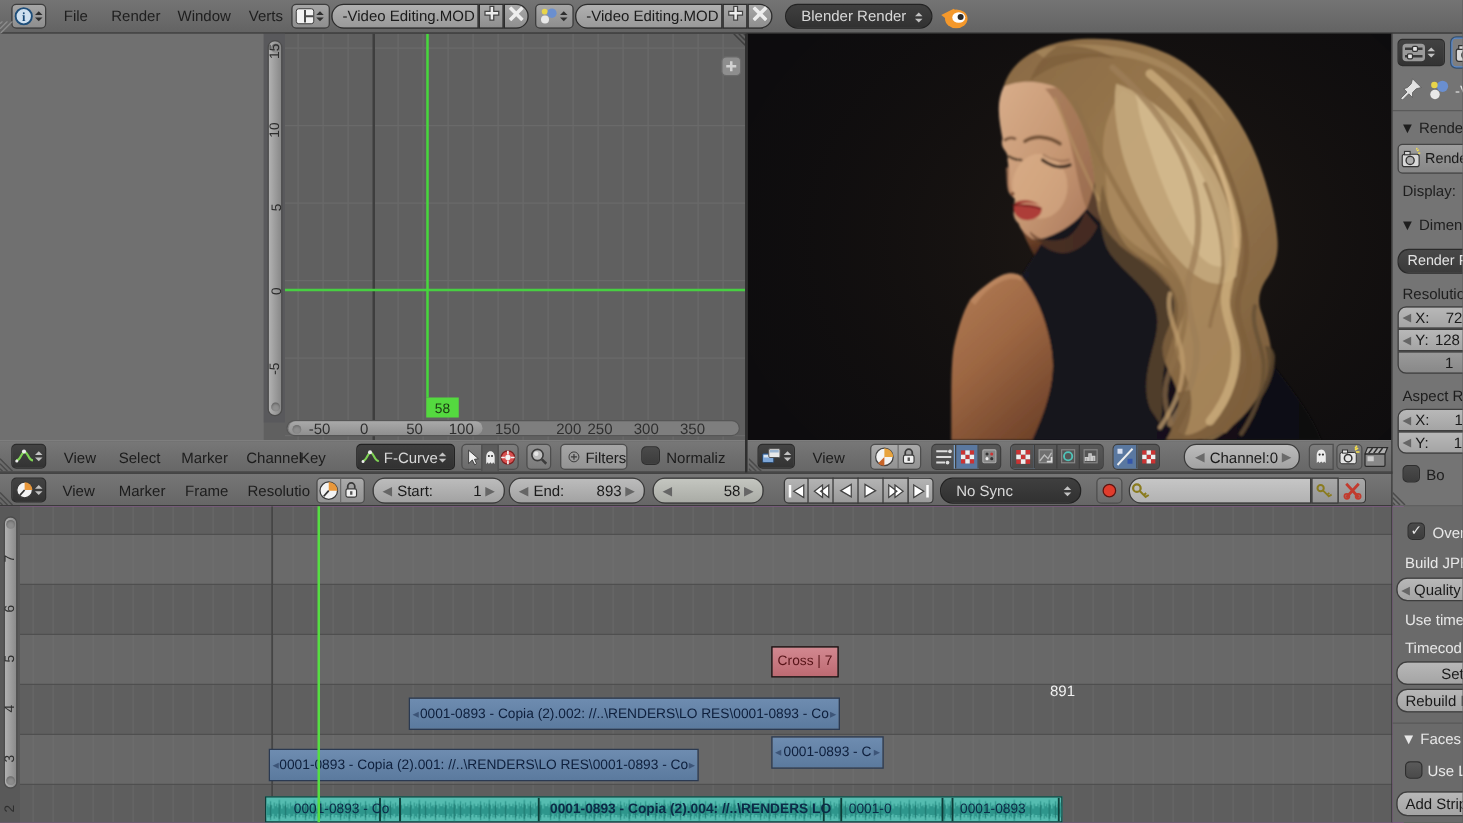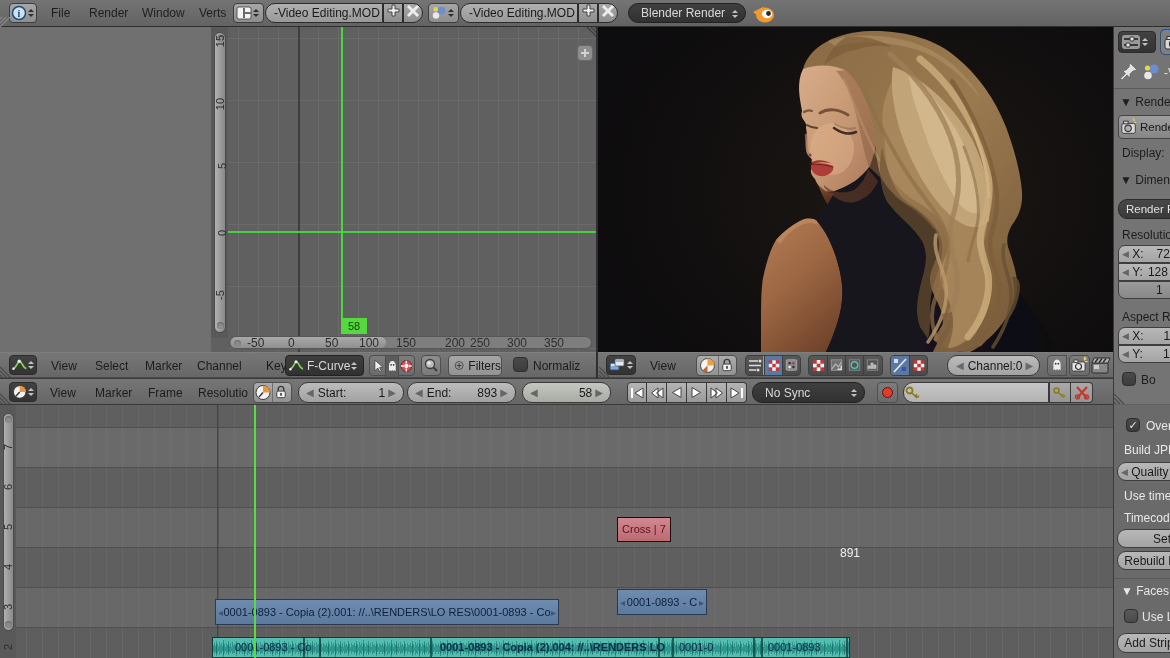--- a/index.html
+++ b/index.html
@@ -347,21 +347,21 @@
       <path d="M1 11.5 C5 11.5 5 4.5 8 4.5 C11 4.5 11 11.5 15 11.5" stroke="#7fd455" stroke-width="1.8" fill="none"></path>
       <circle cx="7.5" cy="4" r="1.7" fill="#ececec"></circle>
         <circle cx="1.5" cy="12" r="1.3" fill="#ececec"></circle>
     </svg>
     <div class="updn"></div>
   </div>
   <div class="hmenu" style="left:51px;">View</div>
   <div class="hmenu" style="left:95px;">Select</div>
   <div class="hmenu" style="left:145px;">Marker</div>
   <div class="hmenu" style="left:197px;">Channel</div>
-  <div class="hmenu" style="left:266px;text-align:right;">Key</div>
+  <div class="hmenu" style="left:240px;text-align:right;">Key</div>
   <div class="darkdd" style="left:285px;top:2px;width:79px;height:21px;border-radius:4px;">
     <svg width="15" height="15" style="margin-left:3px" viewBox="0 0 16 16">
       <path d="M1 11.5 C5 11.5 5 4.5 8 4.5 C11 4.5 11 11.5 15 11.5" stroke="#7fd455" stroke-width="1.8" fill="none"></path>
       <circle cx="7.5" cy="4" r="1.7" fill="#ececec"></circle>
         <circle cx="1.5" cy="12" r="1.3" fill="#ececec"></circle>
     </svg>
     <span style="margin-left:3px;">F-Curve</span>
     <div class="updn" style="position:absolute;right:4px;top:3px;"></div>
   </div>
   <div class="abs" style="left:369px;top:2px;width:46px;height:21px;border-radius:4px;background:linear-gradient(#7d7d7d,#6b6b6b);border:1px solid #4e4e4e;display:flex;">
@@ -650,20 +650,21 @@
       <path d="M26.5 0V253 M42.5 0V253 M58.5 0V253 M74.5 0V253 M90.5 0V253 M106.5 0V253 M122.5 0V253 M138.5 0V253 M154.5 0V253 M170.5 0V253 M186.5 0V253 M202.5 0V253 M218.5 0V253 M234.5 0V253 M250.5 0V253 M266.5 0V253 M282.5 0V253 M298.5 0V253 M314.5 0V253 M330.5 0V253 M346.5 0V253 M362.5 0V253 M378.5 0V253 M394.5 0V253 M410.5 0V253 M426.5 0V253 M442.5 0V253 M458.5 0V253 M474.5 0V253 M490.5 0V253 M506.5 0V253 M522.5 0V253 M538.5 0V253 M554.5 0V253 M570.5 0V253 M586.5 0V253 M602.5 0V253 M618.5 0V253 M634.5 0V253 M650.5 0V253 M666.5 0V253 M682.5 0V253 M698.5 0V253 M714.5 0V253 M730.5 0V253 M746.5 0V253 M762.5 0V253 M778.5 0V253 M794.5 0V253 M810.5 0V253 M826.5 0V253 M842.5 0V253 M858.5 0V253 M874.5 0V253 M890.5 0V253 M906.5 0V253 M922.5 0V253 M938.5 0V253 M954.5 0V253 M970.5 0V253 M986.5 0V253 M1002.5 0V253 M1018.5 0V253 M1034.5 0V253 M1050.5 0V253 M1066.5 0V253 M1082.5 0V253 M1098.5 0V253"></path>
     </g>
     <g stroke="#4f4f4f" stroke-width="1">
       <path d="M0 22.5H1114 M0 62.5H1114 M0 102.5H1114 M0 142.5H1114 M0 182.5H1114 M0 222.5H1114"></path>
     </g>
 
     <rect x="217" y="0" width="1.5" height="253" fill="#454545"></rect>
   </svg>
 
   <div class="abs" style="left:617px;top:112px;width:54px;height:25px;background:linear-gradient(#d28890,#bd6a72);border:1.5px solid #1c0d0d;color:#571418;font-size:11px;text-align:center;line-height:22px;">Cross | 7</div>
+  <div class="strip" style="left:327px;top:153px;width:345px;">0001-0893 - Copia (2).002: //..\RENDERS\LO RES\0001-0893 - Co</div>
   <div class="strip" style="left:215px;top:194px;width:344px;">0001-0893 - Copia (2).001: //..\RENDERS\LO RES\0001-0893 - Co</div>
   <div class="strip" style="left:617px;top:184px;width:90px;">0001-0893 - C</div>
   <div class="abs" style="left:840px;top:141px;color:#f0f0f0;font-size:12px;">891</div>
 
   <div class="abs" style="left:212px;top:232px;width:638px;height:21px;background:#55bcb0;border:1px solid #0f3c38;overflow:hidden;">
     <svg class="abs" style="left:0;top:0;" width="638" height="21">
       <defs>
         <pattern id="wf" width="28" height="21" patternUnits="userSpaceOnUse">
           <g stroke="#2e968c" stroke-width="1">
             <path d="M0.5 7v7 M1.5 5v11 M2.5 8v6 M3.5 3v15 M4.5 6v9 M5.5 9v4 M6.5 4v13 M7.5 7v8 M8.5 5v11 M9.5 8v5 M10.5 2v17 M11.5 6v9 M12.5 9v4 M13.5 5v11 M14.5 7v7 M15.5 3v14 M16.5 8v6 M17.5 5v10 M18.5 9v4 M19.5 4v12 M20.5 7v8 M21.5 6v9 M22.5 8v5 M23.5 3v15 M24.5 6v8 M25.5 9v4 M26.5 5v11 M27.5 7v7"></path>

